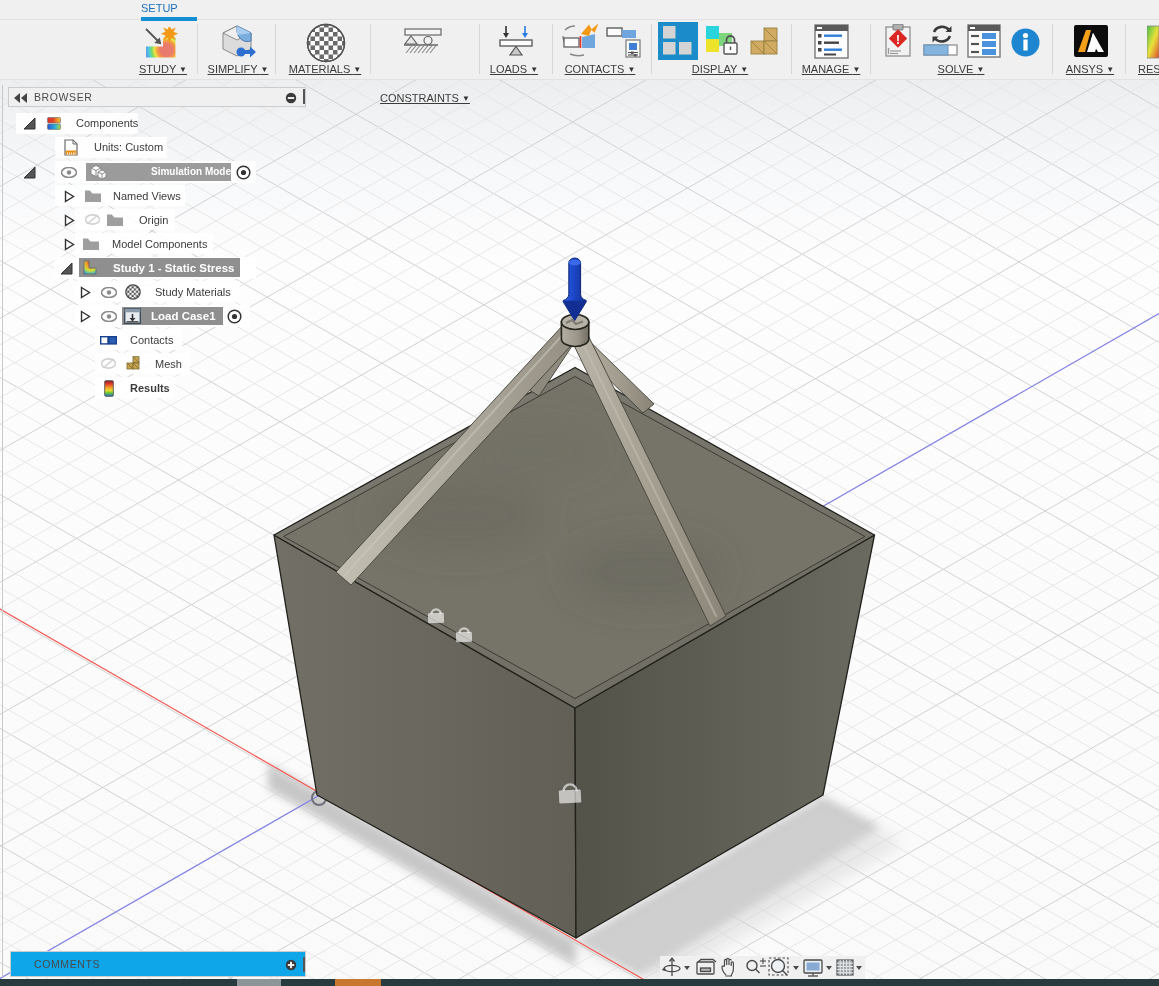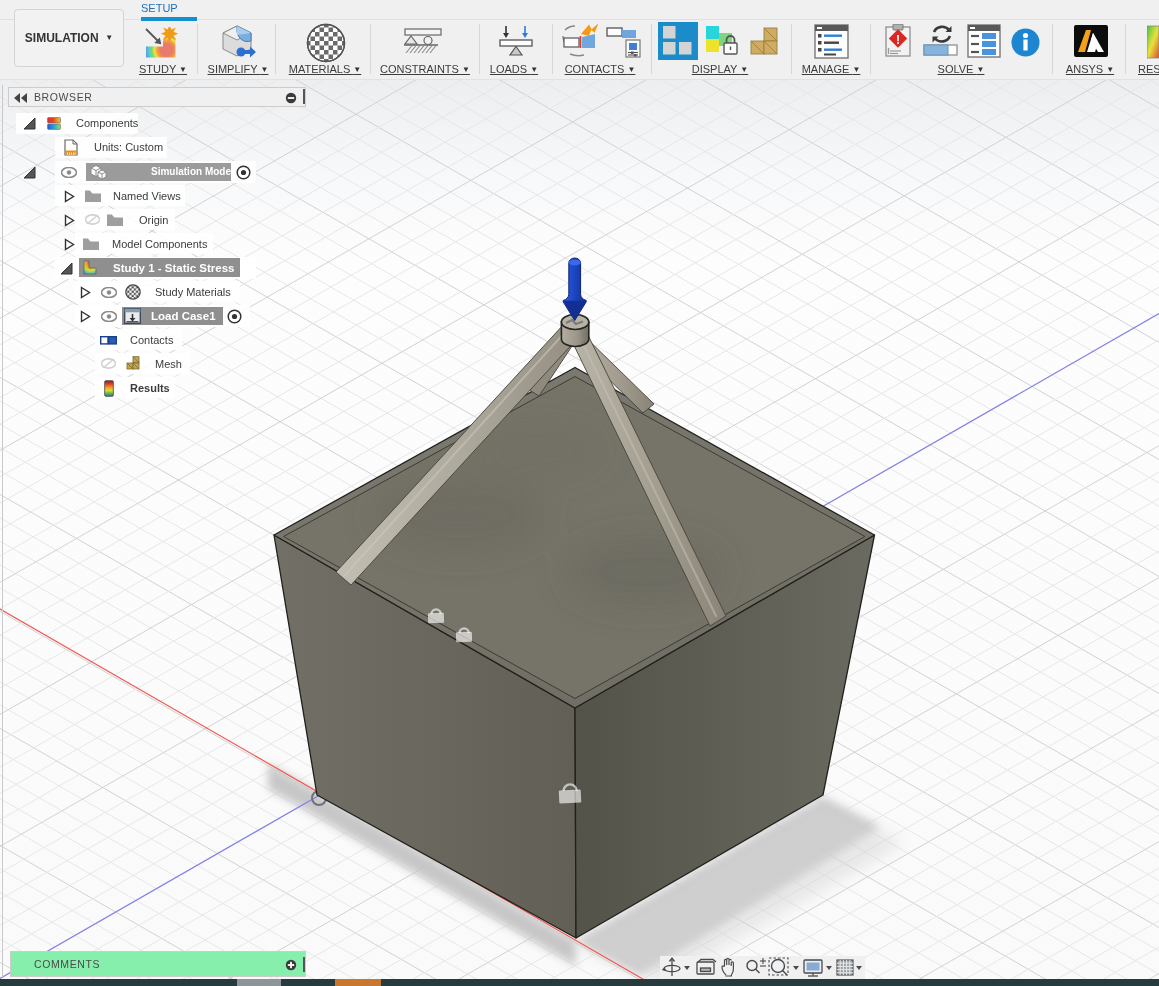--- a/index.html
+++ b/index.html
@@ -14,21 +14,21 @@
 .grplabel{position:absolute;top:63px;font-size:11px;color:#3c3c3c;text-align:center;white-space:nowrap;text-decoration:underline;}
 .caret{font-size:8px;vertical-align:1px;color:#333;}
 .tdiv{position:absolute;top:24px;width:1px;height:50px;background:#d6d6d7;}
 
 .hdr{position:absolute;background:#f0f0f1;border:1px solid #ccc;}
 .row-pill{position:absolute;background:rgba(255,255,255,0.87);border-radius:1px;}
 .tree-label{position:absolute;font-size:11px;color:#3b3b3b;white-space:nowrap;}
 .tree-label.sel{color:#fff;font-weight:bold;}
 .gray-sel{position:absolute;background:#9b9b9b;}
 
-#combar{position:absolute;left:10px;top:951px;width:296px;height:26px;background:#86efac;border:1px solid #ccc;}
+#combar{position:absolute;left:10px;top:951px;width:296px;height:26px;background:#0ea5e9;border:1px solid #ccc;}
 #navbar{position:absolute;left:660px;top:956px;width:205px;height:23px;background:#f0f0f1;}
 #botbar{position:absolute;left:0;top:979px;width:1159px;height:7px;background:#273a3e;}
 </style></head><body>
 <div id="stage">
 
 <svg class="abs" style="left:0;top:0" width="1159" height="986" viewBox="0 0 1159 986">
 <defs>
 <linearGradient id="canbg" x1="0" y1="0" x2="0" y2="1">
  <stop offset="0" stop-color="#edeeef"></stop>
           <stop offset="0.1" stop-color="#f7f8f9"></stop>
@@ -265,21 +265,20 @@
 <rect x="428" y="613" width="16" height="10" rx="1" transform="rotate(-2 436 618)"></rect>
 <rect x="456" y="632" width="16" height="10" rx="1" transform="rotate(-2 464 637)"></rect>
 <rect x="559" y="790" width="22" height="13" rx="1" transform="rotate(-3 570 796)"></rect>
 </g>
 </svg>
 
 <div id="toolbar">
 <div id="tabline"></div>
 <div class="setuptab">SETUP</div>
 <div class="setupbar"></div>
-<div class="simbtn">SIMULATION&nbsp;&nbsp;<span style="font-size:8px;vertical-align:2px;">▼</span></div>
 
 <svg class="abs" style="left:145px;top:27px" width="34" height="32" viewBox="0 0 34 32">
 <defs>
           <radialGradient id="rainb" gradientUnits="userSpaceOnUse" cx="21.5" cy="23" r="20">
 <stop offset="0" stop-color="#e87a6e"></stop>
             <stop offset="0.3" stop-color="#e87a6e"></stop>
             <stop offset="0.46" stop-color="#f49c40"></stop>
             <stop offset="0.6" stop-color="#ede24a"></stop>
             <stop offset="0.74" stop-color="#7ed95c"></stop>
             <stop offset="0.87" stop-color="#4cd2d9"></stop>
@@ -329,21 +328,21 @@
 <g stroke="#888" stroke-width="1.1">
 <line x1="2" y1="25" x2="8" y2="17.5"></line>
           <line x1="6" y1="25" x2="12" y2="17.5"></line>
           <line x1="10" y1="25" x2="16" y2="17.5"></line>
           <line x1="14" y1="25" x2="20" y2="17.5"></line>
           <line x1="18" y1="25" x2="24" y2="17.5"></line>
           <line x1="22" y1="25" x2="28" y2="17.5"></line>
           <line x1="26" y1="25" x2="32" y2="17.5"></line>
 </g>
 </svg>
-<div class="grplabel" style="left:380px;width:90px;">CONSTRAINTS <span class="caret">▼</span></div>
+<div class="grplabel" style="left:380px;width:90px;margin-top:29px;">CONSTRAINTS <span class="caret">▼</span></div>
 
 <div class="tdiv" style="left:479px"></div>
 <svg class="abs" style="left:499px;top:26px" width="36" height="32" viewBox="0 0 36 32">
 <g stroke="#333" stroke-width="1.6">
           <line x1="7" y1="0" x2="7" y2="8"></line>
         </g>
 <path d="M4,7 L10,7 L7,12 Z" fill="#333"></path>
 <g stroke="#2a7de0" stroke-width="1.6">
           <line x1="26" y1="0" x2="26" y2="8"></line>
         </g>

